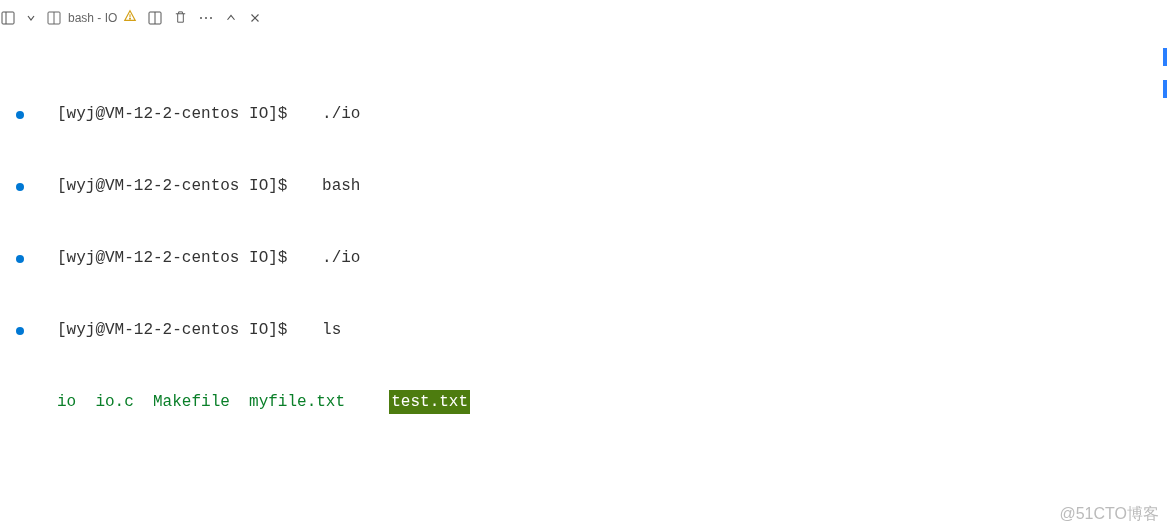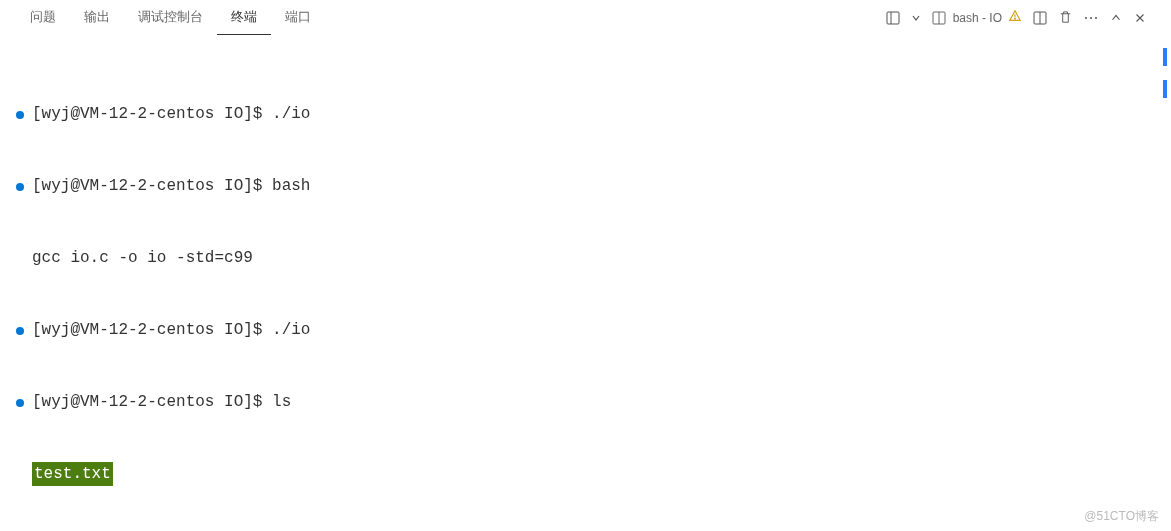--- a/index.html
+++ b/index.html
@@ -62,21 +62,21 @@
     }
     .warn-icon { color: #d4a017; }
     .terminal {
       font-family: "Consolas", "Courier New", monospace;
       font-size: 16px;
       line-height: 24px;
       padding: 18px 16px 0 16px;
       white-space: pre;
       position: relative;
     }
-    .line { display: flex; align-items: center; }
+    .line { display: flex; align-items: center; gap: 25px; }
     .bullet {
       width: 8px;
       height: 8px;
       border-radius: 50%;
       margin-right: 8px;
       flex-shrink: 0;
       margin-top: 1px;
     }
     .bullet.blue { background: #0078d4; }
     .indent { width: 16px; flex-shrink: 0; }
@@ -97,35 +97,28 @@
     }
     .minimap-bar {
       width: 4px;
       height: 18px;
       background: #2a7fff;
     }
     .watermark {
       position: absolute;
       right: 12px;
       bottom: 6px;
-      font-size: 12px;
+      font-size: 16px;
       color: #bbb;
     }
   </style>
 </head>
 <body>
 
 <div class="header">
-  <div class="tabs">
-    <div class="tab">问题</div>
-    <div class="tab">输出</div>
-    <div class="tab">调试控制台</div>
-    <div class="tab active">终端</div>
-    <div class="tab">端口</div>
-  </div>
   <div class="toolbar">
     <span class="toolbar-btn">
       <svg width="16" height="16" viewBox="0 0 16 16" fill="none" stroke="currentColor" stroke-width="1">
         <rect x="2" y="2" width="12" height="12" rx="1"></rect>
           <line x1="6" y1="2" x2="6" y2="14"></line>
       </svg>
     </span>
     <span class="toolbar-btn">
       <svg width="10" height="10" viewBox="0 0 10 10" fill="none" stroke="currentColor" stroke-width="1.2">
         <polyline points="2,3 5,7 8,3"></polyline>
@@ -175,24 +168,23 @@
         <line x1="4" y1="4" x2="12" y2="12"></line>
           <line x1="12" y1="4" x2="4" y2="12"></line>
       </svg>
     </span>
   </div>
 </div>
 
 <div class="terminal">
   <div class="line"><span class="bullet blue"></span><span class="txt">[wyj@VM-12-2-centos IO]$ </span><span class="txt">./io</span></div>
   <div class="line"><span class="bullet blue"></span><span class="txt">[wyj@VM-12-2-centos IO]$ </span><span class="txt">bash</span></div>
-  <div class="line"><span class="indent"></span><span class="txt">gcc io.c -o io -std=c99</span></div>
   <div class="line"><span class="bullet blue"></span><span class="txt">[wyj@VM-12-2-centos IO]$ </span><span class="txt">./io</span></div>
   <div class="line"><span class="bullet blue"></span><span class="txt">[wyj@VM-12-2-centos IO]$ </span><span class="txt">ls</span></div>
-  <div class="line"><span class="indent"></span><span class="highlight-red">test.txt</span></div>
+  <div class="line"><span class="indent"></span><span class="green">io  io.c  Makefile  myfile.txt  </span><span class="highlight-red">test.txt</span></div>
   
   
   
   
   
   
   
   
 </div>
 

